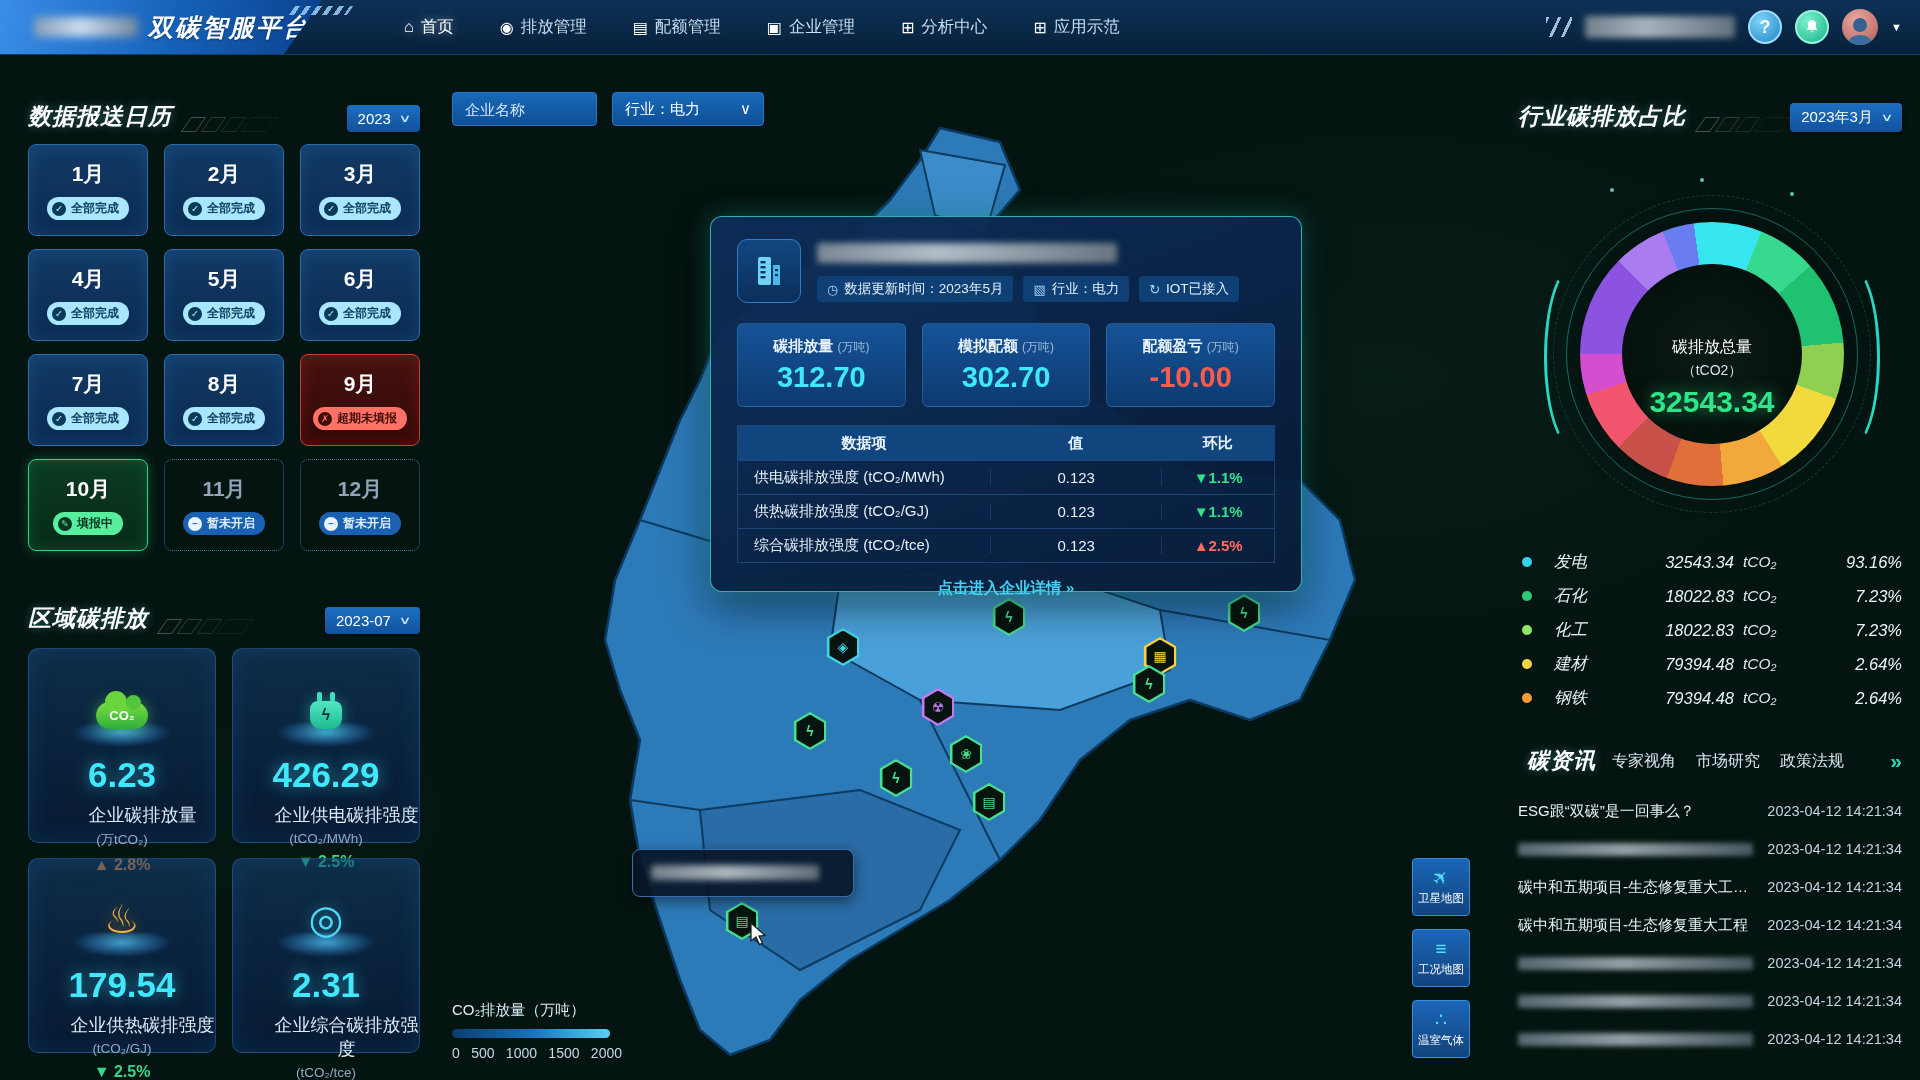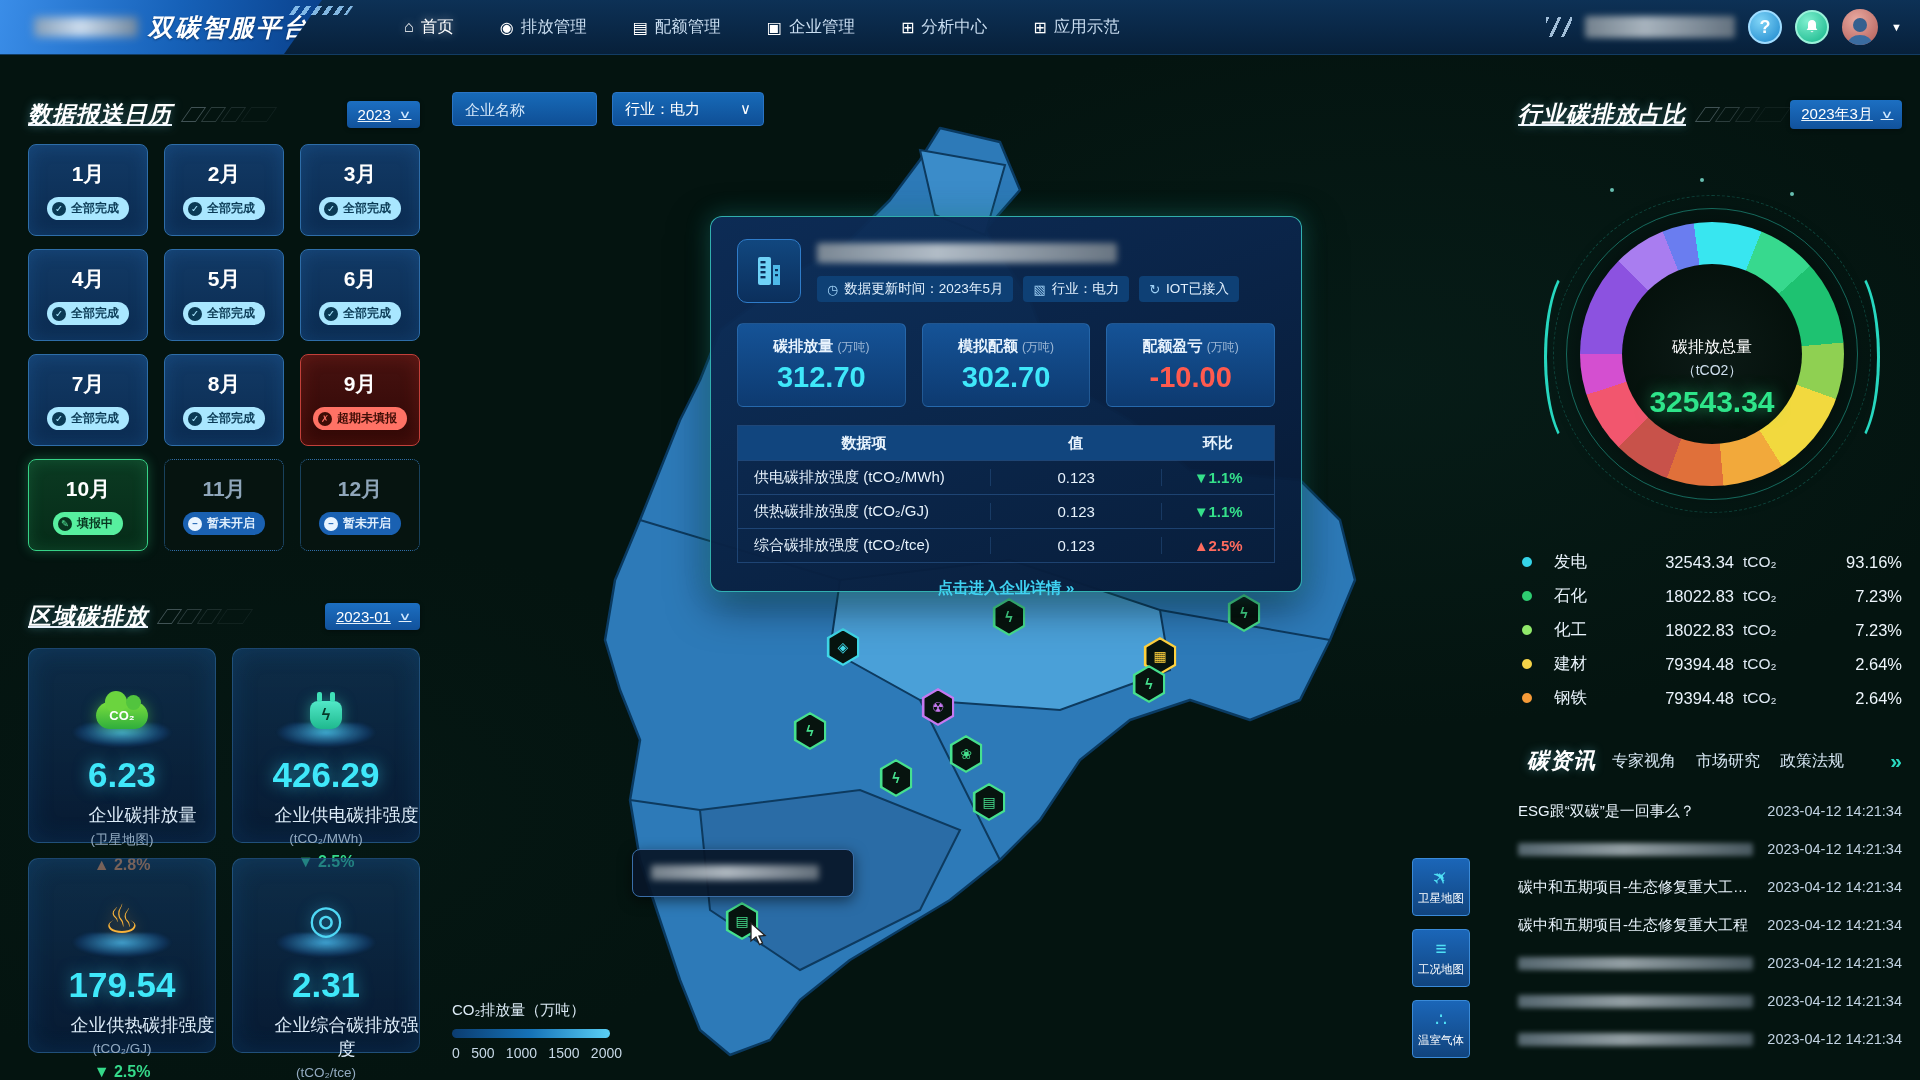--- a/index.html
+++ b/index.html
@@ -28,21 +28,21 @@
     background:linear-gradient(90deg,#8d979f,#cfd6db 40%,#79838c);}
   .circle-btn{width:34px;height:34px;border-radius:50%;display:flex;align-items:center;justify-content:center;cursor:pointer;}
   .circle-btn.help{background:radial-gradient(circle at 35% 30%,#7fd4f7,#1b86cc);border:2px solid #9fdcff;
     color:#fff;font-weight:800;font-size:18px;box-sizing:border-box;}
   .circle-btn.bell{background:radial-gradient(circle at 35% 30%,#7ff0cf,#12b488);border:2px solid #9af2da;box-sizing:border-box;}
   .avatar{width:36px;height:36px;border-radius:50%;overflow:hidden;position:relative;
     background:radial-gradient(circle at 40% 30%,#e8a9a0,#b05a55);}
   .avatar svg{position:absolute;left:0;top:4px;}
   .caret{color:#fff;font-size:11px;}
   
-  .sec-head{display:flex;align-items:center;height:36px;text-decoration:underline;}
+  .sec-head{display:flex;align-items:flex-end;height:36px;}
   .sec-title{font-size:23px;font-weight:900;font-style:italic;color:#fff;letter-spacing:1px;
     text-shadow:0 0 10px rgba(130,225,255,.35);white-space:nowrap;}
   .deco{display:flex;gap:5px;margin-left:14px;}
   .deco span{width:13px;height:13px;border:1.5px solid rgba(210,230,245,.30);transform:skewX(-35deg);display:block;}
   .deco span:nth-child(2){opacity:.65}.deco span:nth-child(3){opacity:.4}.deco span:nth-child(4){opacity:.22;width:24px;}
   .dd{margin-left:auto;display:flex;align-items:center;gap:10px;padding:5px 11px;border-radius:4px;cursor:pointer;
     background:linear-gradient(180deg,#1c6fc2,#11529c);font-size:15px;color:#fff;box-shadow:0 1px 4px rgba(0,0,0,.4);}
   .dd .chev{font-size:11px;color:#cfe8ff;transform:scaleX(1.6);}
   
   .left{position:absolute;left:28px;top:96px;width:392px;}
@@ -151,21 +151,21 @@
     background:radial-gradient(circle,#0c1a16 0%,#04100b 80%);}
   .d1{font-size:16px;color:#fff;margin-top:47px;} .d2{font-size:14px;color:#cfe0ee;margin-top:4px;}
   .d3{font-size:30px;font-weight:800;color:#2ee58a;margin-top:5px;text-shadow:0 0 16px rgba(46,229,138,.6);}
   .oring{position:absolute;inset:-14px;border-radius:50%;border:1px solid rgba(46,224,200,.45);}
   .oring2{position:absolute;inset:-27px;border-radius:50%;border:1px dashed rgba(46,224,200,.22);}
   .arc{position:absolute;width:52px;height:176px;border:3px solid transparent;border-radius:50%;}
   .arc.l{left:-36px;top:44px;border-left-color:#27d8c0;}
   .arc.r{right:-36px;top:44px;border-right-color:#27d8c0;}
   .dot-deco{position:absolute;width:4px;height:4px;border-radius:50%;background:#7fe8d8;opacity:.8;}
   .legend{position:absolute;left:4px;top:449px;right:0;}
-  .lrow{display:flex;align-items:center;height:34px;font-size:16.5px;}
+  .lrow{display:flex;align-items:center;height:34px;font-size:16.5px;font-style:italic;}
   .ldot{width:10px;height:10px;border-radius:50%;flex:none;}
   .lname{margin-left:22px;width:70px;color:#e9f3fb;}
   .lval{width:110px;text-align:right;color:#e9f2fa;}
   .lunit{margin-left:9px;width:46px;color:#dfe9f3;font-size:15.5px;}
   .lpct{flex:1;text-align:right;color:#eef6fc;}
   .news{position:absolute;left:0;top:650px;right:0;}
   .news-head{display:flex;align-items:center;margin-left:9px;}
   .news-title{font-size:22px;font-weight:900;font-style:italic;color:#fff;letter-spacing:1px;text-shadow:0 0 10px rgba(130,225,255,.35);}
   .tabs{display:flex;gap:20px;margin-left:16px;font-size:16px;color:#d6e6f2;}
   .tab{cursor:pointer;white-space:nowrap;}
@@ -357,34 +357,34 @@
 
     <div class="sec-head sec2">
       <div class="sec-title">区域碳排放</div>
       <div class="deco">
           <span></span>
           <span></span>
           <span></span>
           <span></span>
         </div>
       <div class="dd">
-        <span>2023-01</span>
+        <span>2023-07</span>
         <span class="chev">∨</span>
       </div>
     </div>
     <div class="kcards">
 
         <div class="kcard">
           <div class="ico-area">
             <div class="ped"></div>
             <div class="cicon co2">CO₂</div>
           </div>
           <div class="kval">6.23</div>
           <div class="klabel">企业碳排放量</div>
-          <div class="kunit">(卫星地图)</div>
+          <div class="kunit">(万tCO₂)</div>
           <div class="ktrend up">▲ 2.8%</div>
         </div>
 
         <div class="kcard">
           <div class="ico-area">
             <div class="ped"></div>
             <div class="cicon plug"></div>
           </div>
           <div class="kval">426.29</div>
           <div class="klabel">企业供电碳排强度</div>

